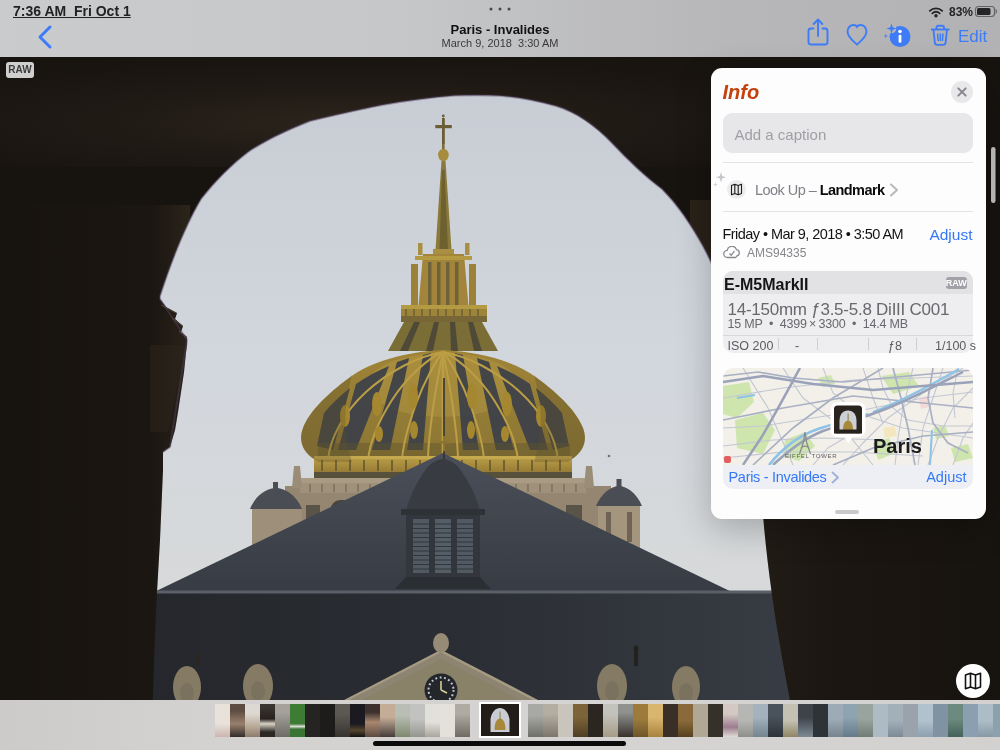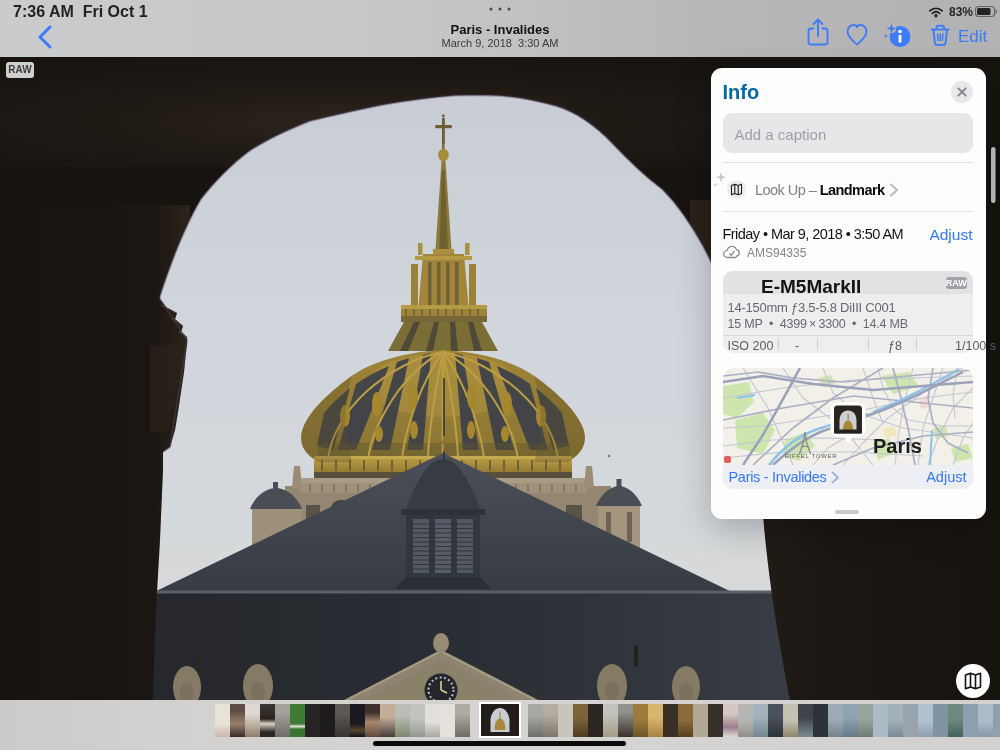--- a/index.html
+++ b/index.html
@@ -324,21 +324,21 @@
 </g>
 <path fill="none" stroke="#51405f" stroke-opacity="0.45" stroke-width="2" d="
 M163,452 L170,447 L187,340 L160,299 L160,296 C171,262 185,226 201,199 C216,180 232,164 248,152 C264,141 287,130 310,121 C332,116 356,110 382,105 C405,101 430,97.5 455,95.5 C470,95 487,95 500,95.8 C518,97 538,101 556,106 C576,112 596,126 612,143 C628,160 646,177 662,189 C678,205 692,226 703,246 C710,259 714,268 717,277 C729,311 741,362 748,402"></path>
 
 <rect x="991" y="147" width="4.5" height="56" rx="2.2" fill="#ffffff" opacity="0.75"></rect>
 </svg>
 
 <div class="abs" style="left:6px;top:62px;width:28px;height:16px;background:rgba(233,233,235,0.88);border-radius:3px;color:#3c3c3e;font-size:10px;font-weight:bold;text-align:center;line-height:16px;">RAW</div>
 
 <div class="abs" style="left:0;top:0;width:1000px;height:57px;background:linear-gradient(90deg,#cacbcd 0%,#c6c7c9 40%,#b8b8ba 70%,#b2b2b4 100%);"></div>
-<div class="abs" style="left:13px;top:3px;font-size:16px;font-weight:bold;color:#222224;">7:36 AM&nbsp;&nbsp;Fri Oct 1</div>
+<div class="abs" style="left:13px;top:3px;font-size:14px;font-weight:bold;color:#222224;text-decoration:underline;">7:36 AM&nbsp;&nbsp;Fri Oct 1</div>
 <svg class="abs" style="left:488px;top:5px" width="24" height="8">
     <circle cx="3" cy="4" r="1.5" fill="#48484a"></circle>
     <circle cx="12" cy="4" r="1.5" fill="#48484a"></circle>
     <circle cx="21" cy="4" r="1.5" fill="#48484a"></circle>
   </svg>
 
 <svg class="abs" style="left:928px;top:3px" width="70" height="16" viewBox="0 0 70 16">
   <g stroke="#242426" fill="none" stroke-width="1.8" stroke-linecap="round">
     <path d="M1.8,7.8 C5.2,4.6 10.8,4.6 14.2,7.8"></path>
     <path d="M4.3,10.4 C6.5,8.4 9.5,8.4 11.7,10.4"></path>
@@ -377,21 +377,21 @@
     <path d="M136.5,15.5 V13.8 a2,2 0 0 1 2,-2 H142 a2,2 0 0 1 2,2 V15.5"></path>
     <path d="M133.5,15.5 L134.8,28.5 a2.6,2.6 0 0 0 2.6,2.4 H143 a2.6,2.6 0 0 0 2.6,-2.4 L147,15.5"></path>
     <path d="M137.6,19.5 L138.2,27" stroke-width="1.5"></path>
     <path d="M140.3,19.5 V27" stroke-width="1.5"></path>
     <path d="M143,19.5 L142.4,27" stroke-width="1.5"></path>
   </g>
   <text x="158" y="28" font-size="17" fill="#3e7bf7" font-family="Liberation Sans">Edit</text>
 </svg>
 
 <div class="abs" style="left:710.5px;top:68px;width:275.5px;height:451px;background:#fdfdfe;border-radius:11px;box-shadow:0 10px 35px rgba(0,0,0,0.24);"></div>
-<div class="abs" style="left:722.5px;top:81px;font-size:20px;font-weight:bold;color:#0369a1;">Info</div>
+<div class="abs" style="left:722.5px;top:81px;font-size:20px;font-weight:bold;color:#c2410c;font-style:italic;">Info</div>
 <div class="abs" style="left:951px;top:81px;width:22px;height:22px;border-radius:50%;background:#e8e7e9;"></div>
 <svg class="abs" style="left:951px;top:81px" width="22" height="22">
     <path d="M7.3,7.3 L14.7,14.7 M14.7,7.3 L7.3,14.7" stroke="#85858b" stroke-width="1.9" stroke-linecap="round"></path>
   </svg>
 
 <div class="abs" style="left:722.5px;top:113px;width:250px;height:40px;background:#e7e6e8;border-radius:9px;"></div>
 <div class="abs" style="left:734.5px;top:126px;font-size:15px;color:#9fa0a6;">Add a caption</div>
 <div class="abs" style="left:722.5px;top:161.5px;width:250px;height:1px;background:#e3e3e5;"></div>
 
 <svg class="abs" style="left:712px;top:170px" width="22" height="24" viewBox="0 0 22 24">
@@ -411,30 +411,30 @@
 <div class="abs" style="left:722.5px;top:226px;font-size:14.5px;font-weight:500;color:#131314;letter-spacing:-0.55px;">Friday • Mar 9, 2018 • 3:50 AM</div>
 <div class="abs" style="left:872.5px;top:226px;width:100px;text-align:right;font-size:15.5px;color:#3478f6;">Adjust</div>
 <svg class="abs" style="left:723px;top:245.5px" width="18" height="14" viewBox="0 0 18 14">
   <path d="M4.5,11.5 a3.6,3.6 0 0 1 -0.3,-7.2 a4.8,4.8 0 0 1 9.3,-0.6 a3.2,3.2 0 0 1 0.3,6.3 q-0.4,0.9 -1.3,1.5 Z" fill="none" stroke="#8a8a8f" stroke-width="1.3"></path>
   <path d="M6.5,7.5 L8.2,9.2 L11.5,5.2" fill="none" stroke="#8a8a8f" stroke-width="1.3"></path>
 </svg>
 <div class="abs" style="left:747px;top:245.5px;font-size:12px;color:#85858a;">AMS94335</div>
 
 <div class="abs" style="left:722.5px;top:271px;width:250px;height:82px;border-radius:10px;background:#eeedef;"></div>
 <div class="abs" style="left:722.5px;top:271px;width:250px;height:23px;border-radius:10px 10px 0 0;background:#e2e1e4;"></div>
-<div class="abs" style="left:761px;top:276px;font-size:19px;font-weight:bold;color:#141415;">E-M5MarkII</div>
+<div class="abs" style="left:724px;top:276px;font-size:16px;font-weight:bold;color:#141415;">E-M5MarkII</div>
 <div class="abs" style="left:945.5px;top:277px;width:21.5px;height:12px;background:#a2a1a7;border-radius:3px;color:#fff;font-size:9px;font-weight:bold;text-align:center;line-height:12.5px;">RAW</div>
-<div class="abs" style="left:727.5px;top:300px;font-size:13px;color:#68686d;letter-spacing:-0.25px;">14-150mm ƒ3.5-5.8 DiIII C001</div>
+<div class="abs" style="left:727.5px;top:300px;font-size:17px;color:#68686d;letter-spacing:-0.25px;">14-150mm ƒ3.5-5.8 DiIII C001</div>
 <div class="abs" style="left:727.5px;top:316.5px;font-size:12.5px;color:#68686d;letter-spacing:-0.2px;">15 MP &nbsp;•&nbsp; 4399 × 3300 &nbsp;•&nbsp; 14.4 MB</div>
 <div class="abs" style="left:722.5px;top:335px;width:250px;height:1px;background:#d8d8da;"></div>
 <div class="abs" style="left:727.5px;top:338.5px;font-size:12.5px;color:#5b5b60;">ISO 200</div>
 <div class="abs" style="left:795px;top:338.5px;font-size:12.5px;color:#5b5b60;">-</div>
 <div class="abs" style="left:828px;top:338.5px;font-size:12.5px;color:#5b5b60;margin-top:38px;">0 ev</div>
 <div class="abs" style="left:888px;top:338.5px;font-size:12.5px;color:#5b5b60;">ƒ8</div>
-<div class="abs" style="left:935px;top:338.5px;font-size:12.5px;color:#5b5b60;margin-left:20px;">1/100 s</div>
+<div class="abs" style="left:935px;top:338.5px;font-size:12.5px;color:#5b5b60;">1/100 s</div>
 <div class="abs" style="left:778px;top:338px;width:1px;height:12px;background:#cfcfd2;"></div>
 <div class="abs" style="left:817px;top:338px;width:1px;height:12px;background:#cfcfd2;"></div>
 <div class="abs" style="left:868px;top:338px;width:1px;height:12px;background:#cfcfd2;"></div>
 <div class="abs" style="left:916px;top:338px;width:1px;height:12px;background:#cfcfd2;"></div>
 
 <div class="abs" style="left:722.5px;top:367.5px;width:250px;height:121px;border-radius:10px;overflow:hidden;">
   <svg width="250" height="97" viewBox="0 0 250 97">
     <rect width="250" height="97" fill="#f2f0e8"></rect>
     <g fill="#cfe5ae">
       <polygon points="0,18 26,14 31,34 14,50 0,46"></polygon>

